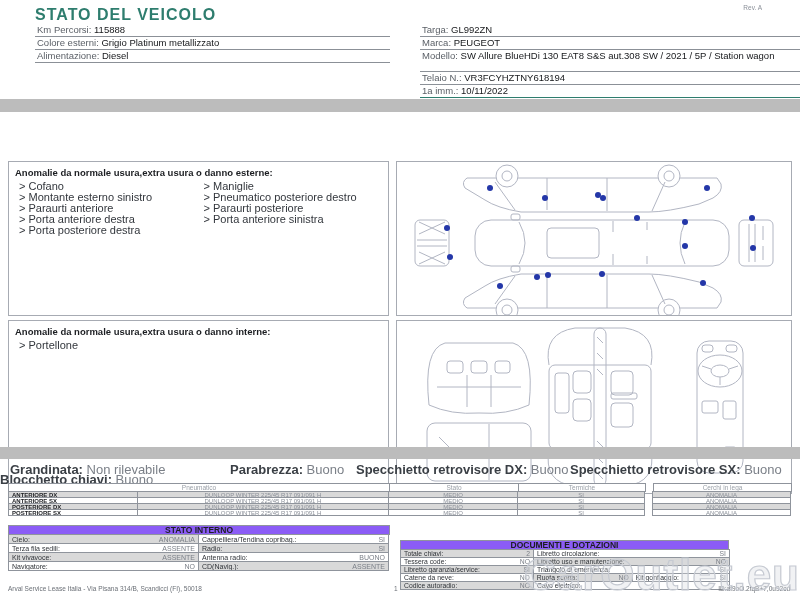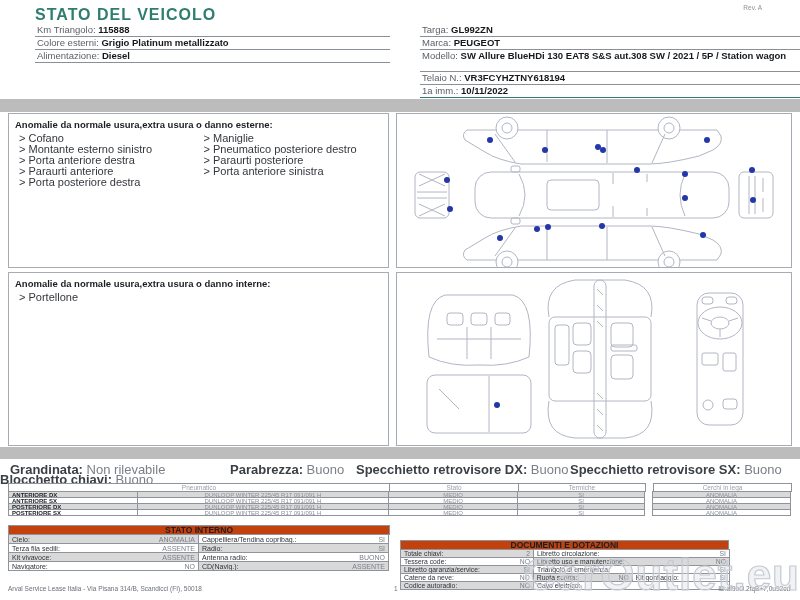--- a/index.html
+++ b/index.html
@@ -11,28 +11,28 @@
   .abs { position:absolute; }
 
   
   .doc-title { left:35px; top:6px; font-size:16px; font-weight:bold; letter-spacing:1px; color:#2e7d6e; }
   .rev { right:38px; top:4px; font-size:6.5px; color:#8a8f98; }
 
   
   .info-table { font-size:9.5px; }
   .info-row { border-bottom:1px solid #8b9097; padding:1px 2px 1px 2px; min-height:12px; line-height:10px; }
   .info-row .lbl { color:#5a5f66; }
-  .info-row .val { color:#16181b; font-weight:bold; }
+  .info-row .val { color:#16181b; font-weight:normal; }
   .info-row.accent-border { border-bottom:1.5px solid #2e7d6e; }
 
   
   .band { left:0; width:800px; background:#bcbcbc; }
 
   
-  .panel { border:1px solid #a7abb3; background:#fff; }
+  .panel { border:1px solid #a7abb3; background:#fff;margin-top:48px; }
   .panel-title { font-size:9.5px; font-weight:bold; color:#1c1e22; padding:5px 0 3px 6px; }
   .anom-cols { display:flex; padding-left:10px; }
   .anom-col { width:185px; }
   .anom-col li { list-style:none; font-size:11px; color:#33373d; line-height:11px; white-space:nowrap; }
   .anom-col li::before { content:"\003E\0020"; color:#33373d; }
 
   
   .sum-item { font-size:13px; white-space:nowrap; }
   .sum-item .lbl { color:#3a3f45; font-weight:bold; }
   .sum-item .val { color:#7a7f87; }
@@ -44,21 +44,21 @@
            display:flex; align-items:center; justify-content:center; background:#fff; overflow:hidden; }
   .trow.data .tcell { height:7px; line-height:6px; }
   .tcell.hdr { color:#9aa0a8; font-size:6.5px; }
   .tcell.pos { justify-content:flex-start; padding-left:3px; font-weight:bold; font-size:6px; color:#1c1e22; }
   .tcell.gray { color:#8a8f98; }
   .tcell.spacer { border:none; background:transparent; margin-right:0; }
   .trow.shade .tcell:not(.spacer) { background:#d9d9d9; }
 
   
   .btable { font-size:7px; }
-  .btable .thead { border:1px solid #8f949c; background:#c2410c; height:10px; display:flex;
+  .btable .thead { border:1px solid #8f949c; background:#8b5cf6; height:10px; display:flex;
                    align-items:center; justify-content:center; font-weight:bold; font-size:8.5px; color:#1c1e22; }
   .btable .brow { display:flex; margin-top:-1px; }
   .bcell { border:1px solid #8f949c; margin-right:-1px; display:flex; justify-content:space-between;
            align-items:center; padding:0 3px; background:#fff; overflow:hidden; }
   .bcell .lbl { color:#2f3338; white-space:nowrap; }
   .bcell .val { color:#7a7f87; white-space:nowrap; padding-left:3px; }
   .bcell.shade { background:#d9d9d9; }
   .interno .bcell { width:191px; height:10px; }
   .docs .bcell { height:9px; }
   .docs .bcell.w-l { width:160px; }
@@ -82,21 +82,21 @@
 </head>
 <body>
 
 <div class="page">
 
   <div class="abs doc-title">STATO DEL VEICOLO</div>
   <div class="abs rev">Rev. A</div>
 
   <div class="abs info-table" style="left:35px; top:24px; width:355px;">
     <div class="info-row">
-      <span class="lbl">Km Triangolo:</span>
+      <span class="lbl">Km Percorsi:</span>
       <span class="val">115888</span>
     </div>
     <div class="info-row">
       <span class="lbl">Colore esterni:</span>
       <span class="val">Grigio Platinum metallizzato</span>
     </div>
     <div class="info-row">
       <span class="lbl">Alimentazione:</span>
       <span class="val">Diesel</span>
     </div>
@@ -126,22 +126,22 @@
   </div>
 
   <div class="abs band" style="top:99px; height:13px;"></div>
 
   <div class="abs panel" style="left:8px; top:113px; width:381px; height:155px;">
     <div class="panel-title">Anomalie da normale usura,extra usura o danno esterne:</div>
     <div class="anom-cols">
       <ul class="anom-col">
         <li>Cofano</li>
         <li>Montante esterno sinistro</li>
+        <li>Paraurti anteriore</li>
         <li>Porta anteriore destra</li>
-        <li>Paraurti anteriore</li>
         <li>Porta posteriore destra</li>
       </ul>
       <ul class="anom-col">
         <li>Maniglie</li>
         <li>Pneumatico posteriore destro</li>
         <li>Paraurti posteriore</li>
         <li>Porta anteriore sinistra</li>
       </ul>
     </div>
   </div>

